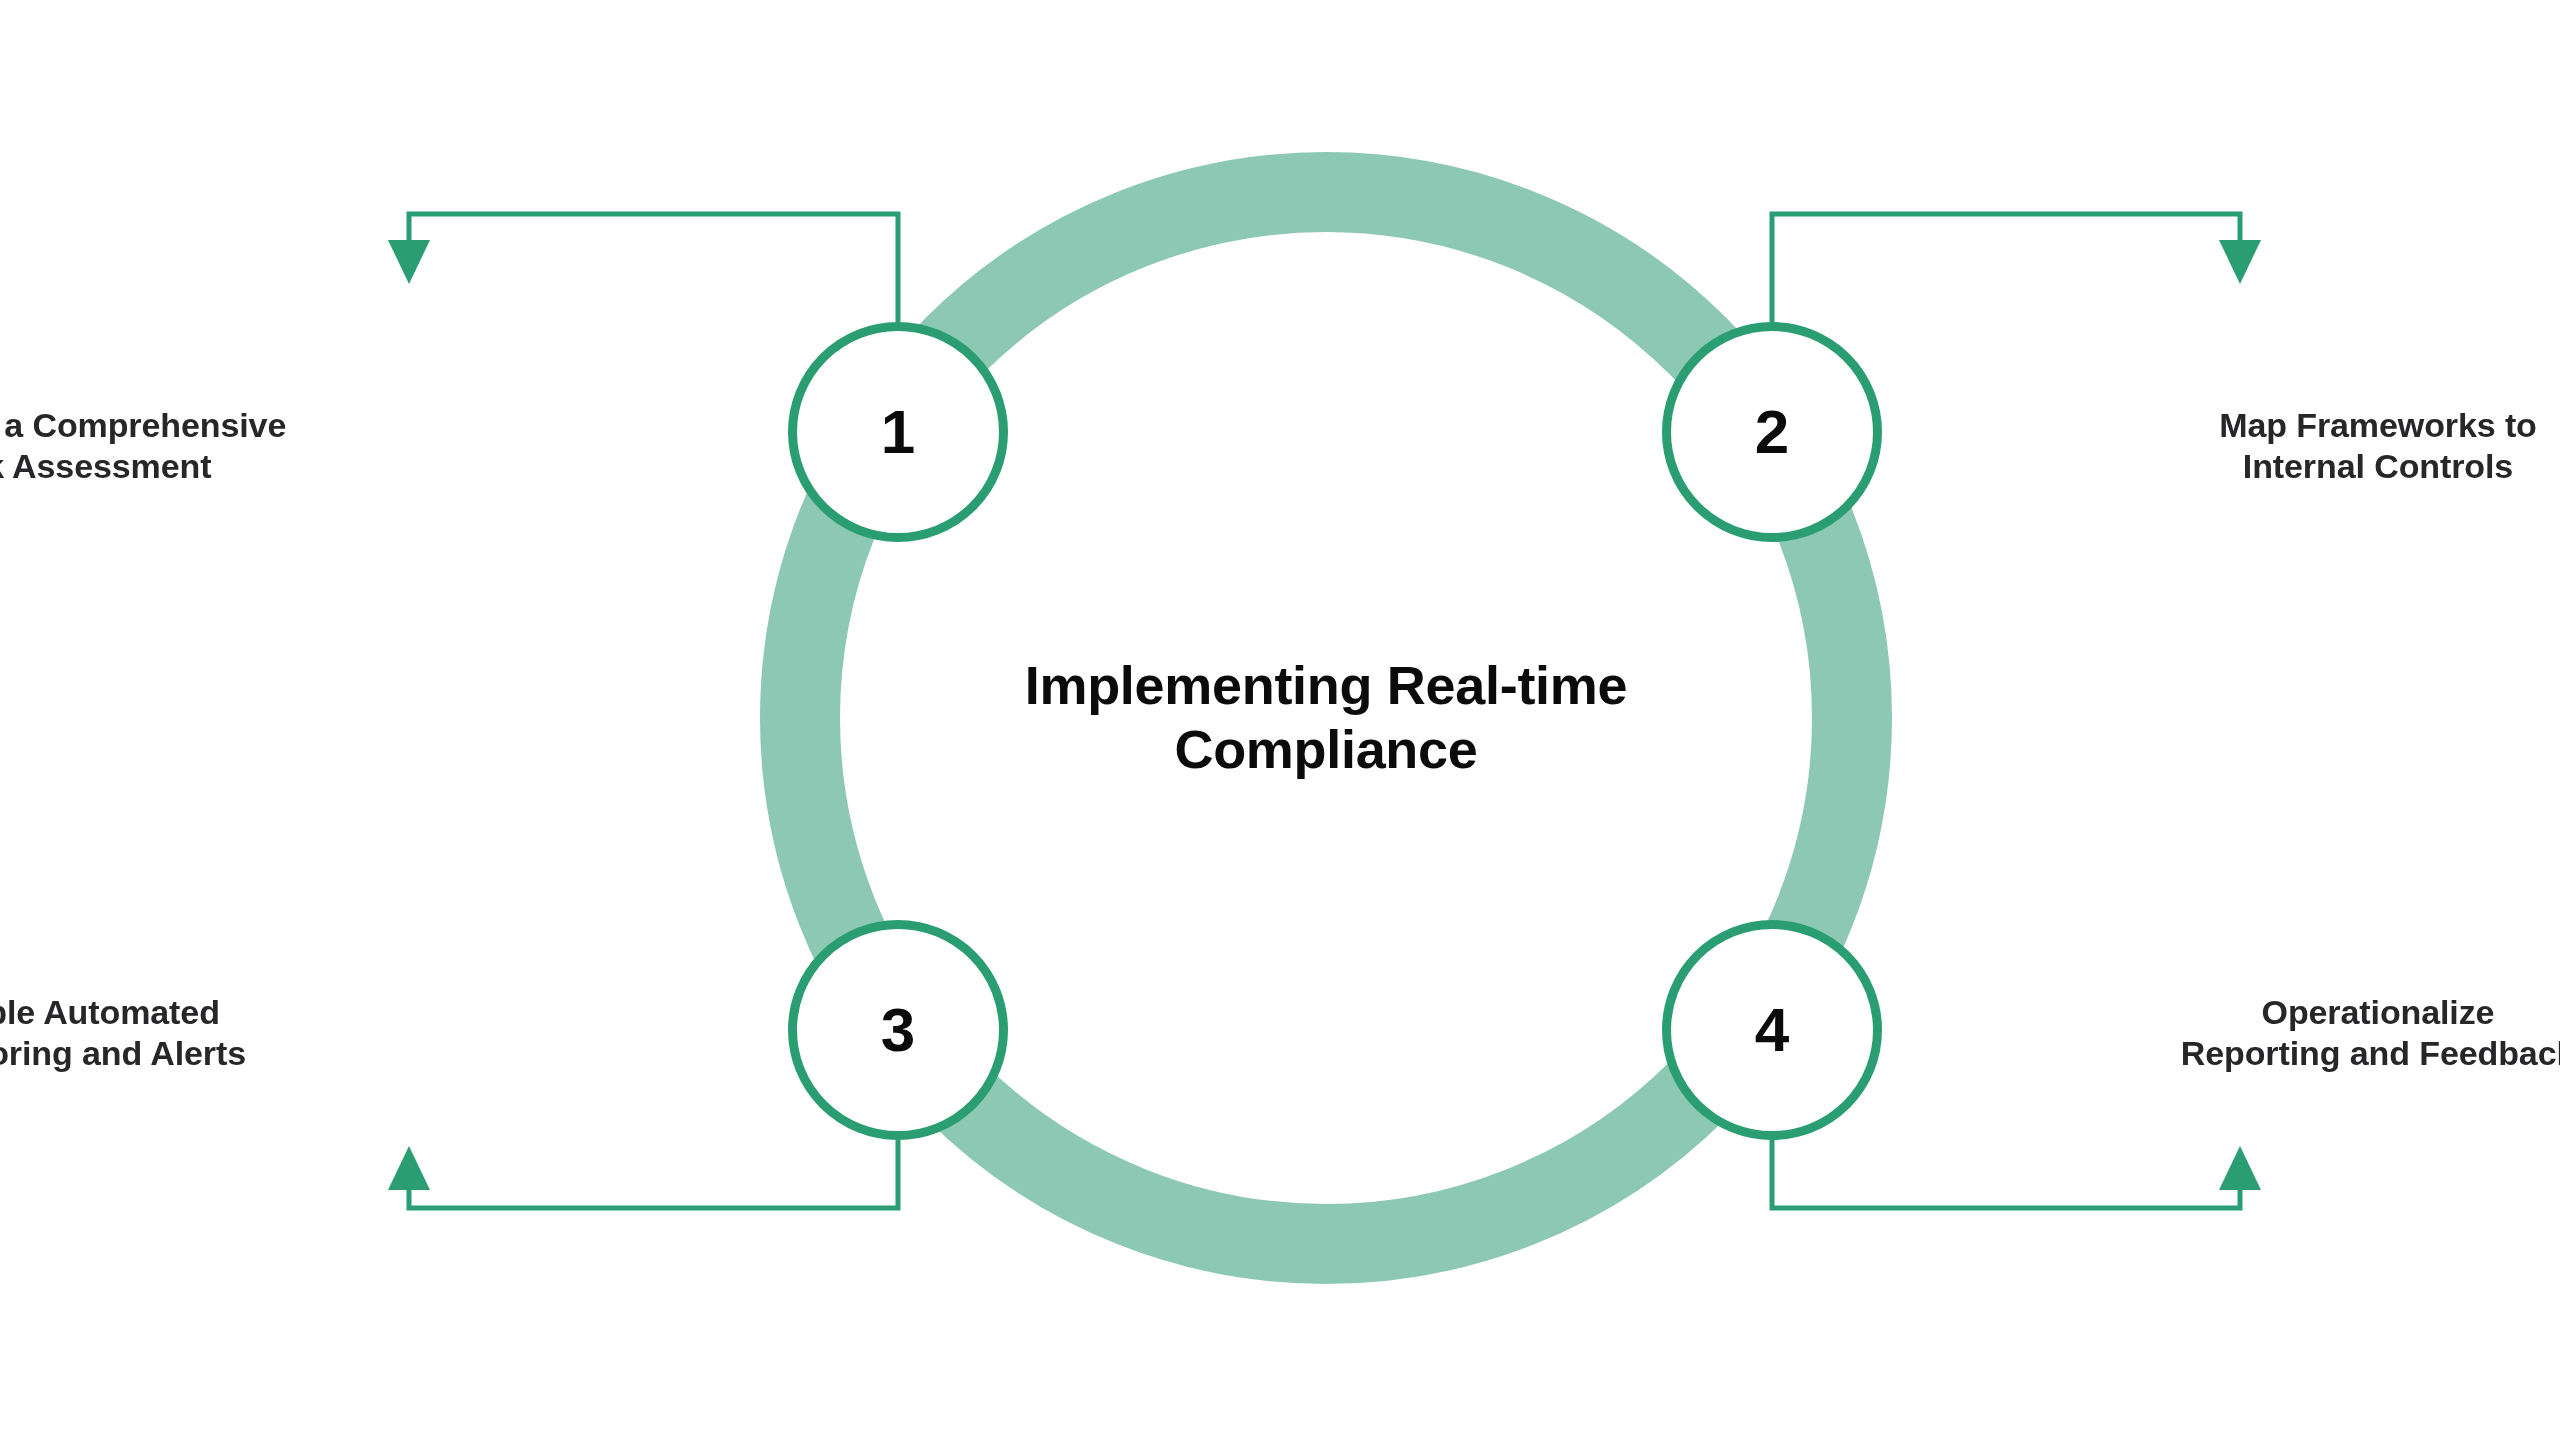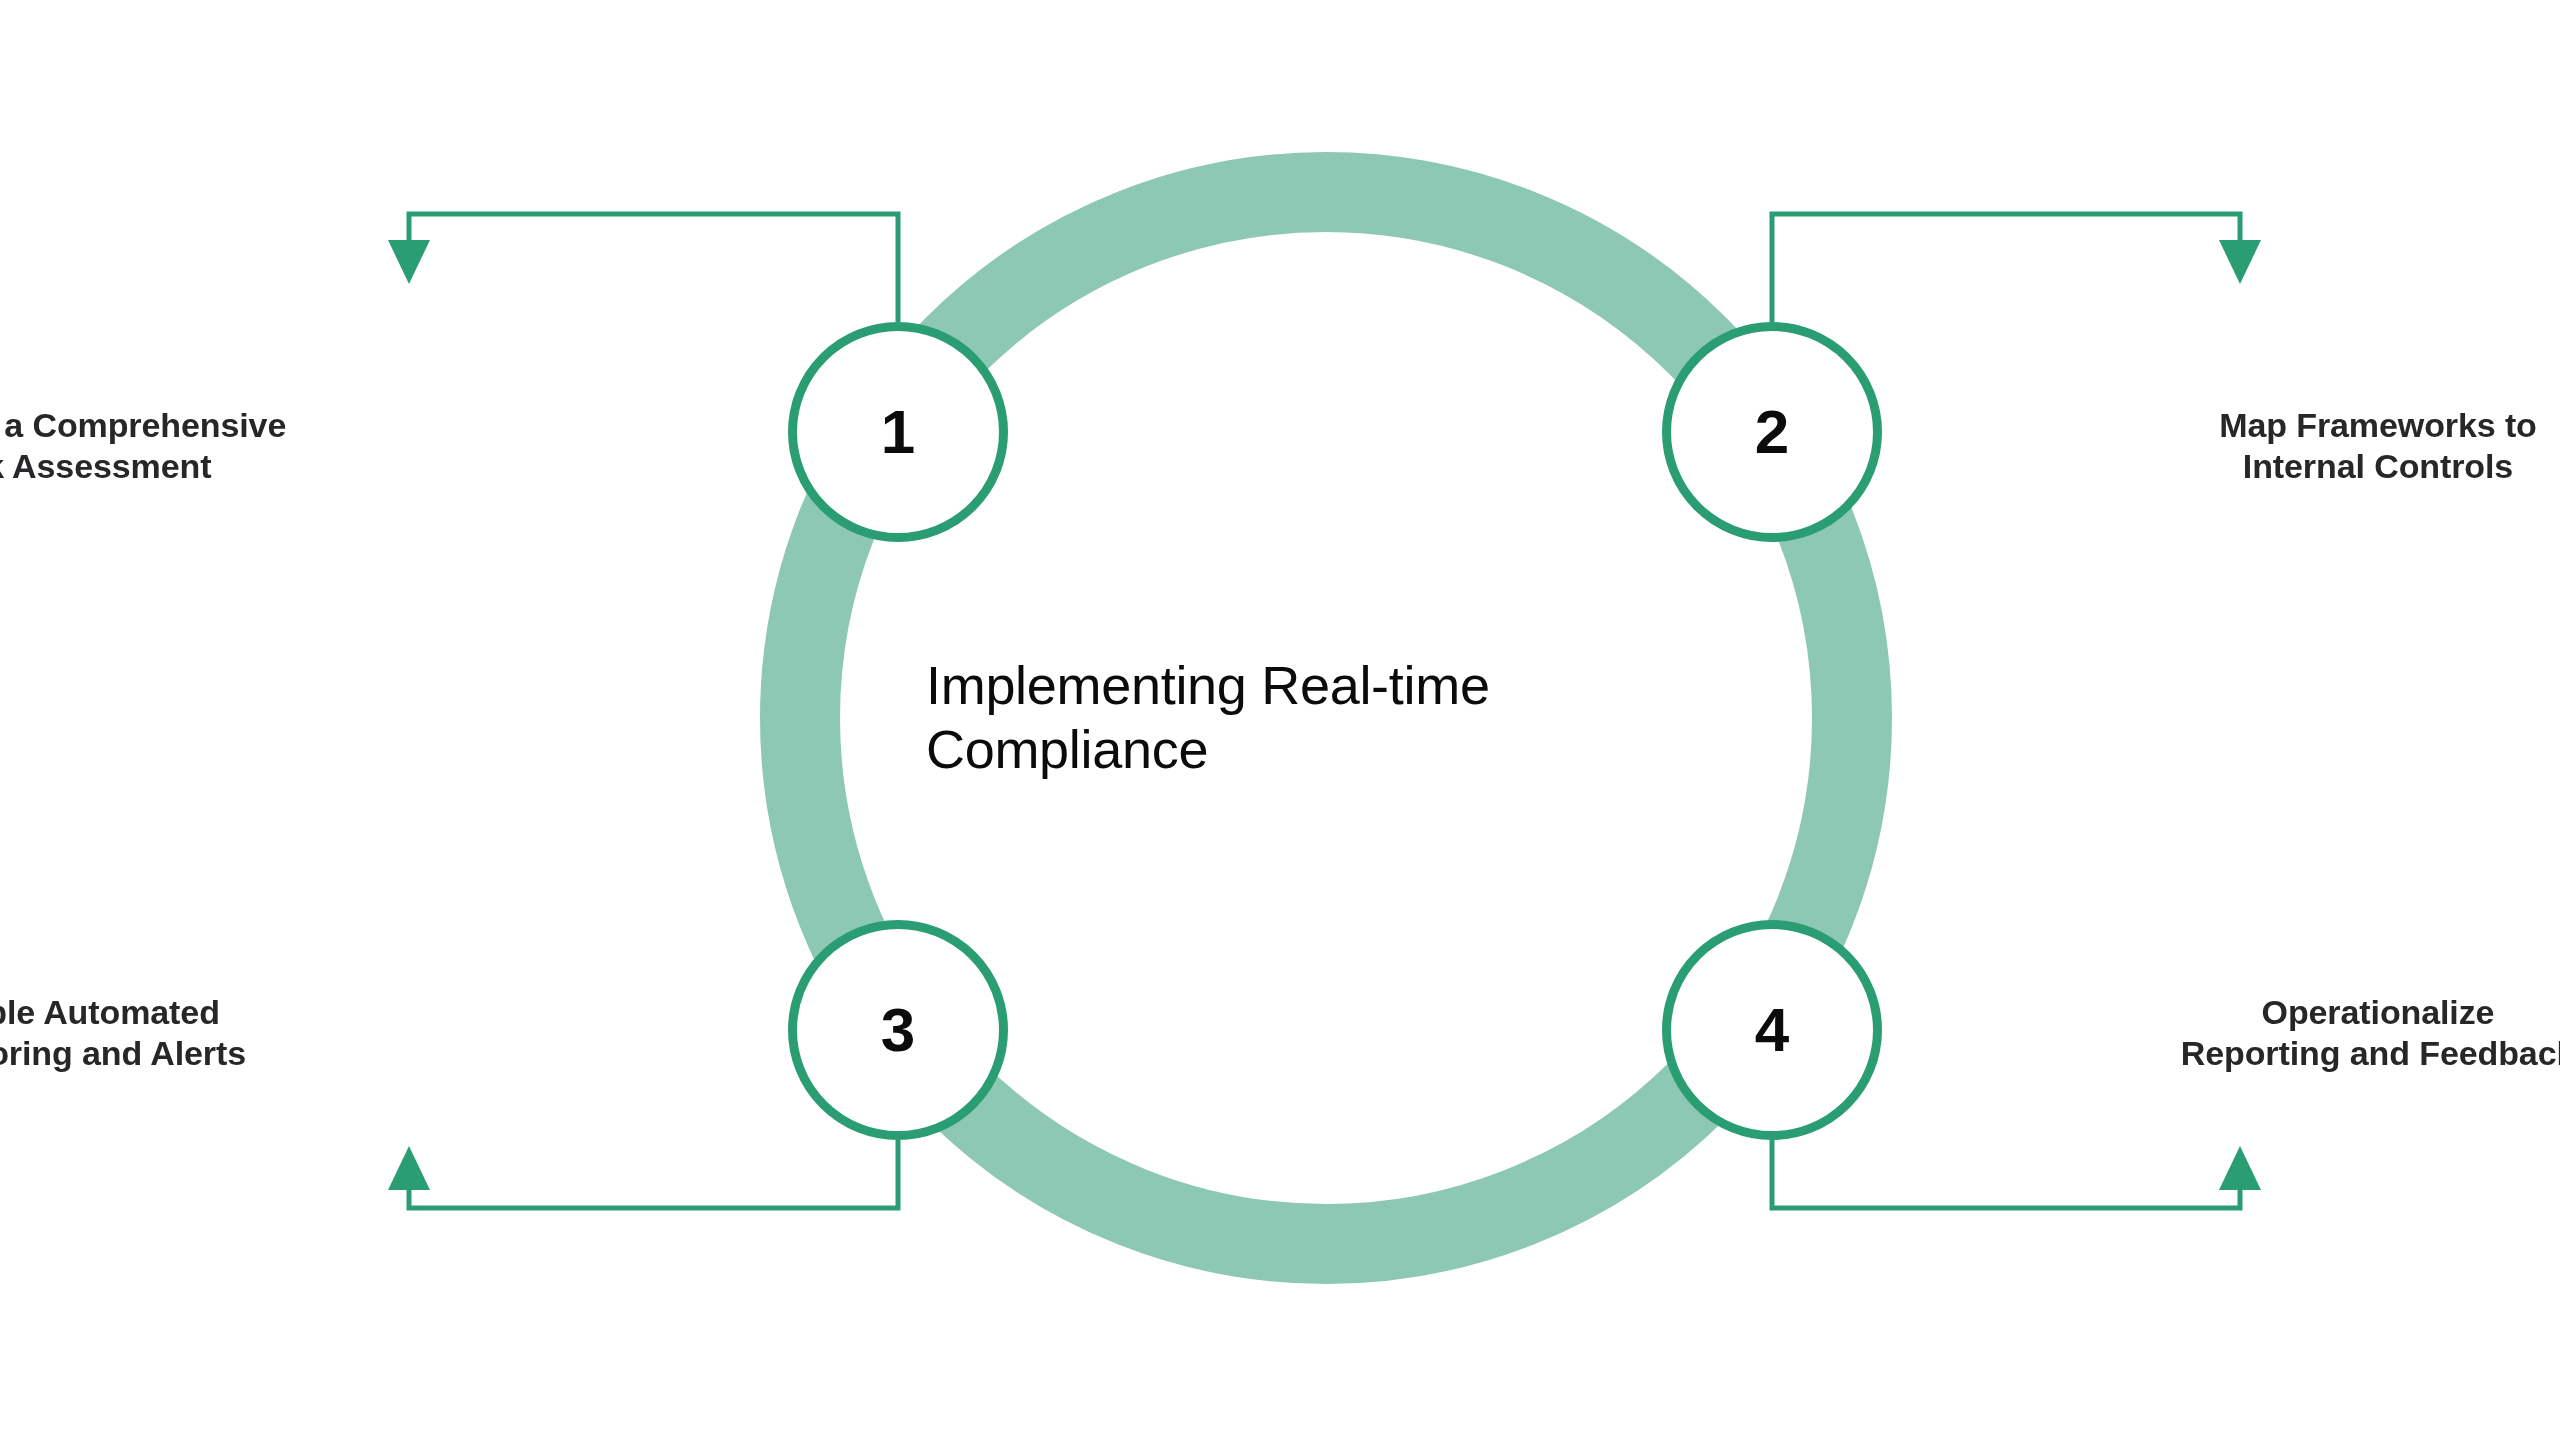--- a/index.html
+++ b/index.html
@@ -32,23 +32,24 @@
     display: block;
   }
 
   
   .center-title {
     position: absolute;
     left: 1326px;
     top: 718px;
     transform: translate(-50%, -50%);
     width: 800px;
+    text-align: center;
     font-size: 54px;
     line-height: 1.18;
-    font-weight: normal;
+    font-weight: bold;
     color: #0B0B0C;
     letter-spacing: -0.3px;
     white-space: pre-line;
   }
 
   
   .node {
     position: absolute;
     width: 220px;
     height: 220px;

